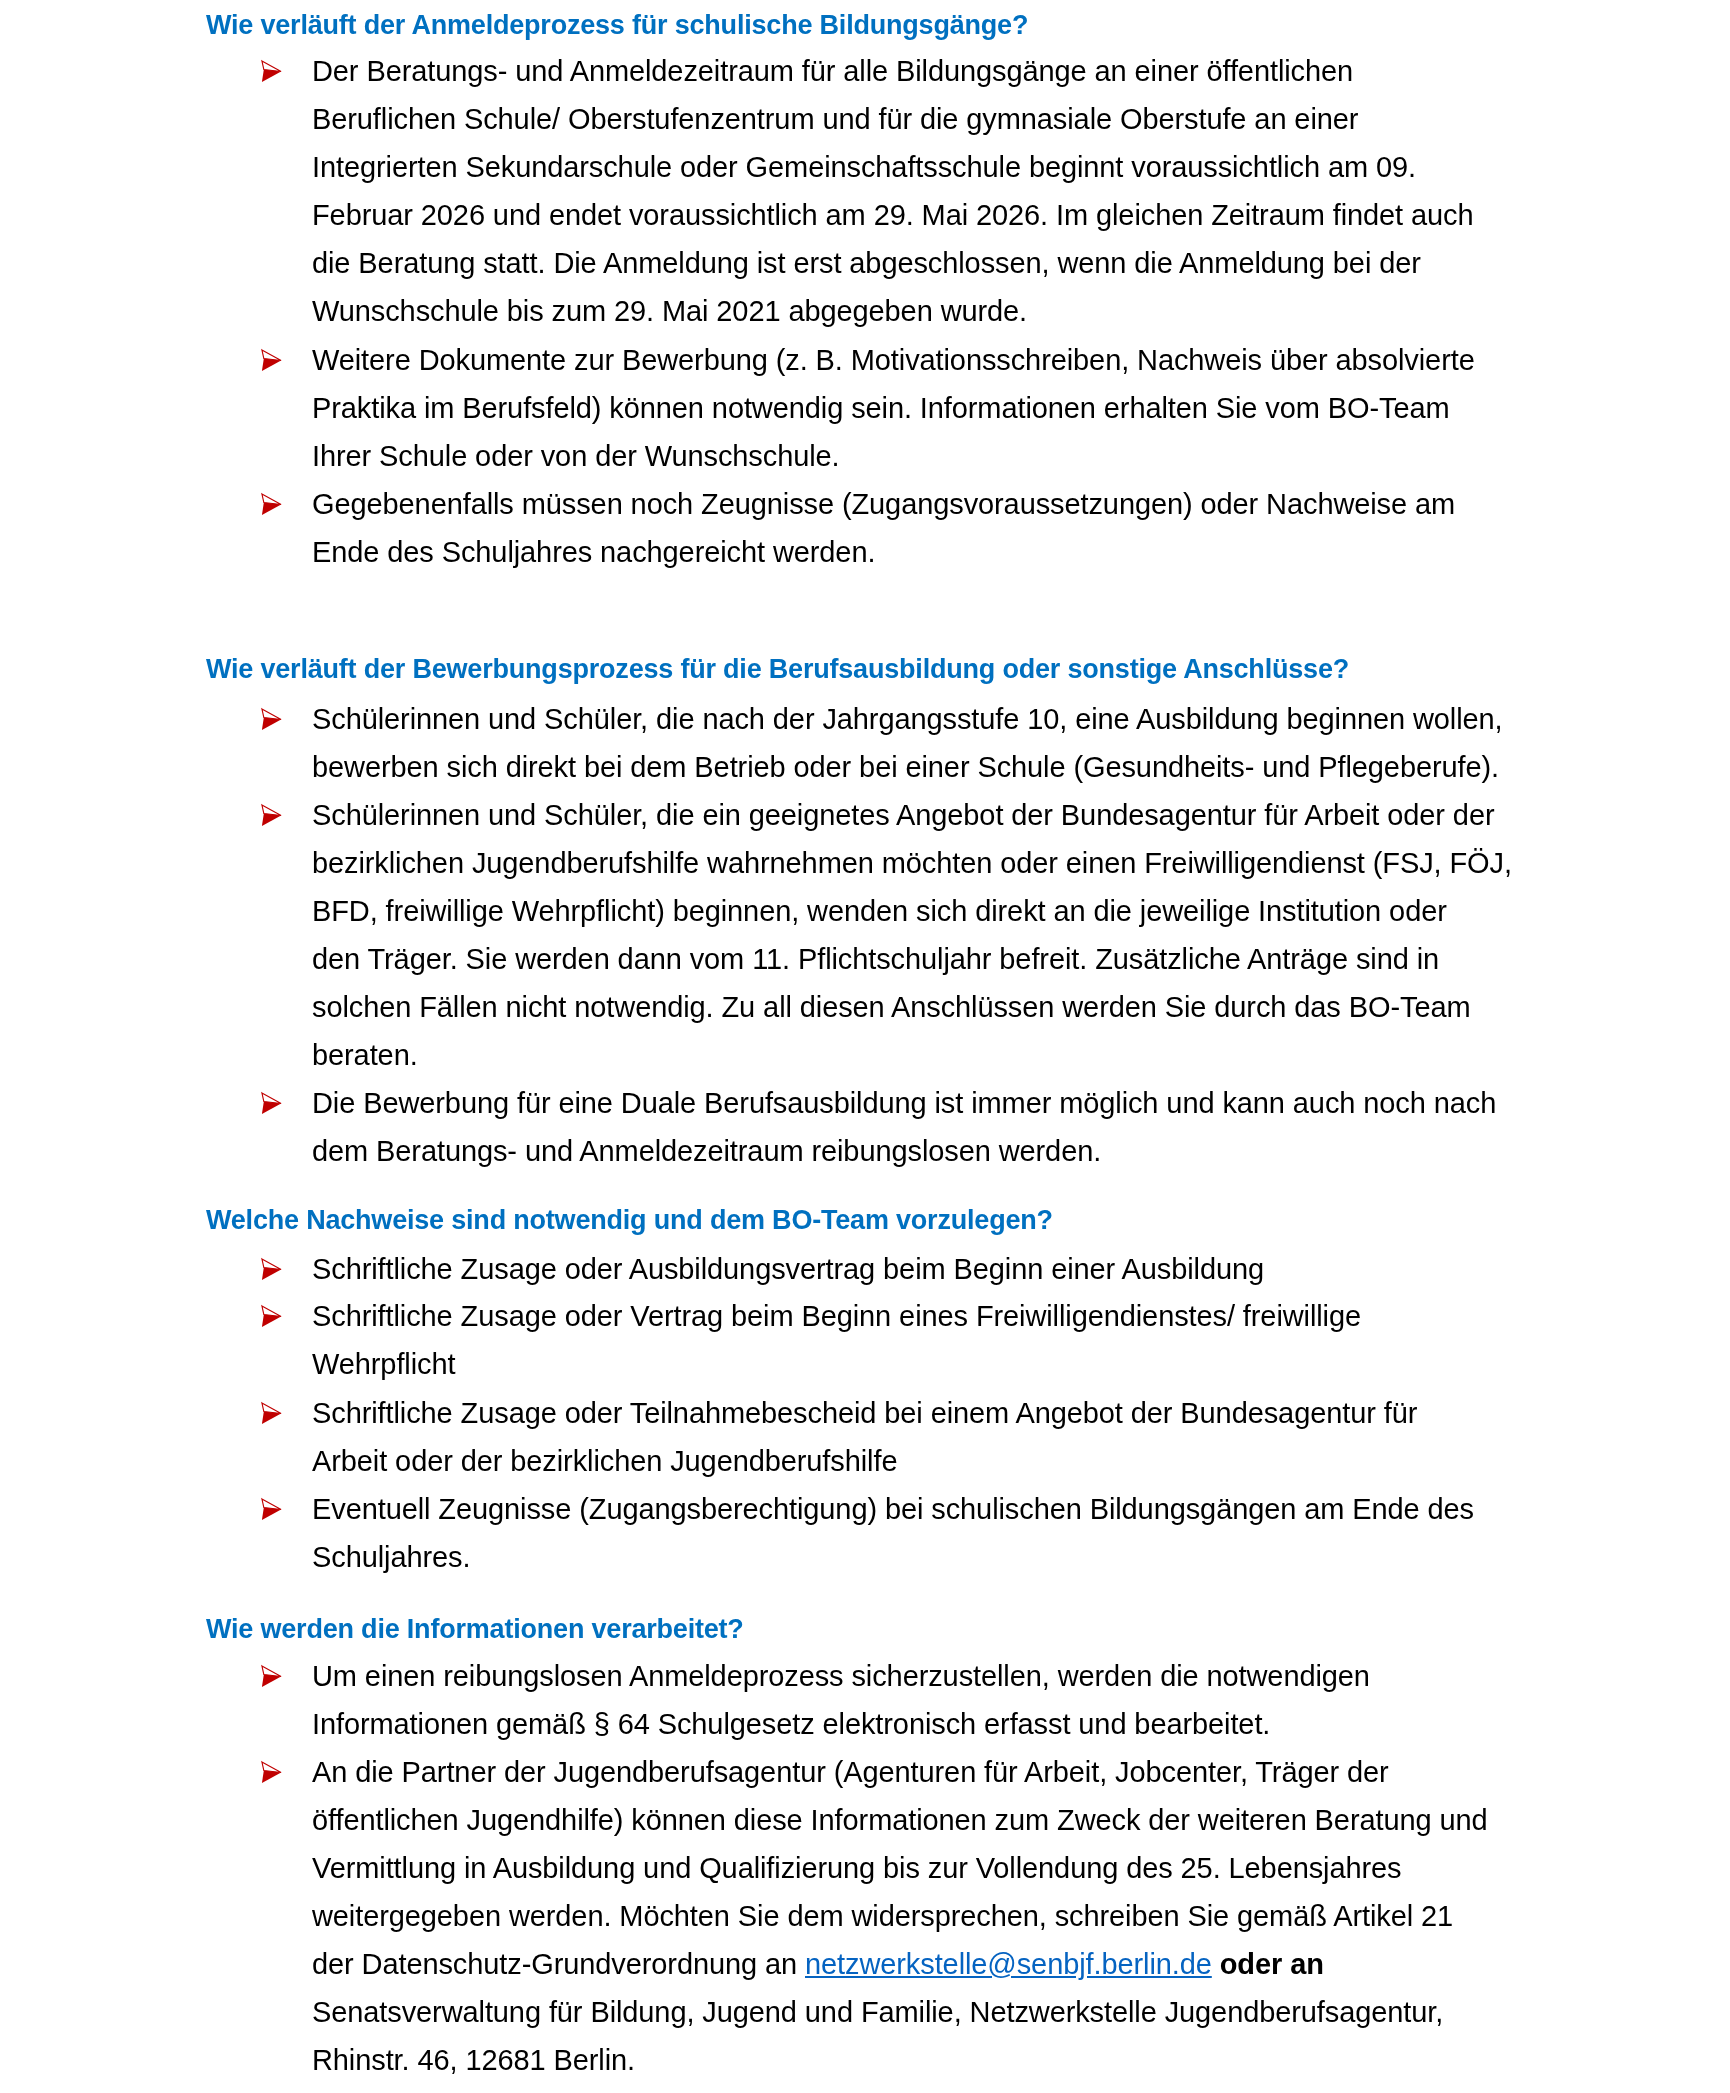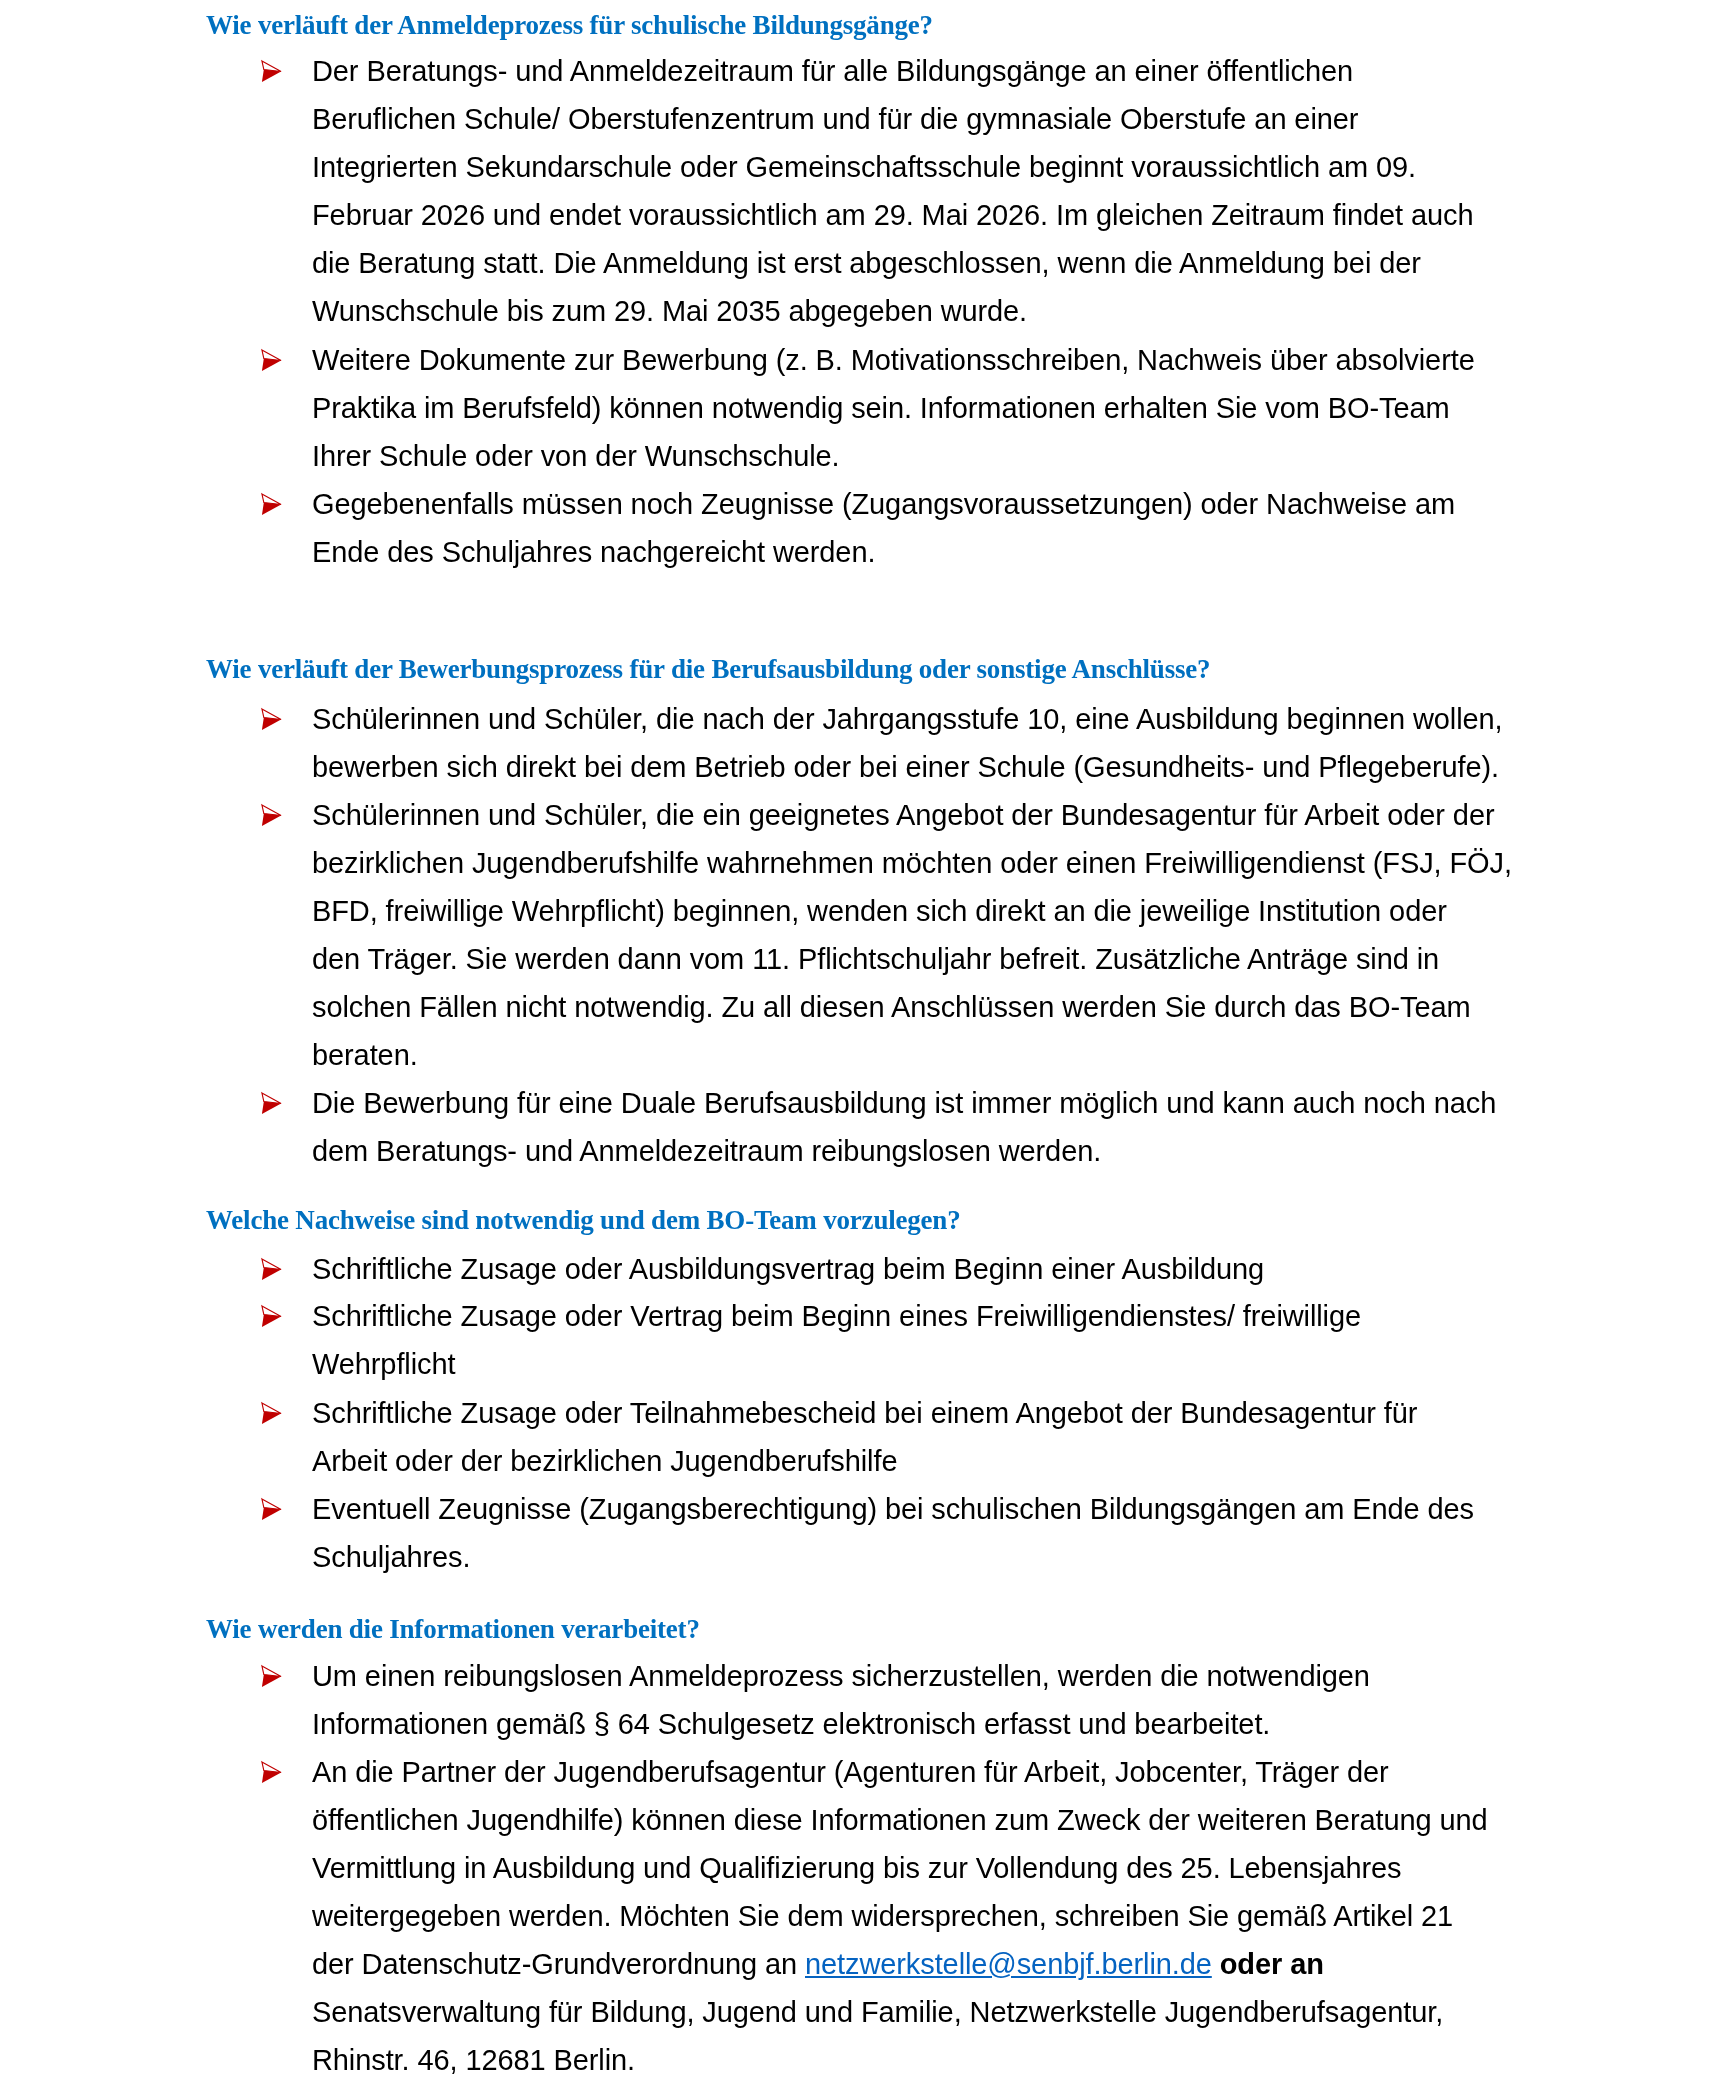--- a/index.html
+++ b/index.html
@@ -1,19 +1,19 @@
 <!DOCTYPE html>
 <html><head>
 <meta charset="utf-8">
 <style>
   html, body { margin: 0; padding: 0; background: #ffffff; }
   body { width: 1730px; height: 2093px; position: relative; overflow: hidden;
          font-family: "Liberation Sans", "DejaVu Sans", sans-serif; color: #000; }
   .heading { position: absolute; left: 206px; margin: 0; font-size: 27px; font-weight: bold;
-             color: #0070c0; line-height: 34px; white-space: nowrap; letter-spacing: -0.2px; font-family: Liberation Serif, serif; }
+             color: #0070c0; line-height: 34px; white-space: nowrap; letter-spacing: -0.2px; }
   .bullet { position: absolute; left: 0; width: 1730px; }
   .arrow { position: absolute; left: 260px; width: 23px; height: 25px; }
   .lines { position: absolute; left: 312px; }
   .line { display: block; height: 48px; line-height: 48px; font-size: 29px;
           white-space: nowrap; letter-spacing: -0.1px; }
   .link { color: #0563c1; text-decoration: underline; }
 </style>
 </head>
 <body>
 
@@ -31,21 +31,21 @@
 <div class="bullet" style="top:47px">
   <svg class="arrow" style="top:11.5px" viewBox="0 0 24 26">
       <use href="#arrowhead"></use>
     </svg>
   <div class="lines">
     <span class="line">Der Beratungs- und Anmeldezeitraum für alle Bildungsgänge an einer öffentlichen</span>
     <span class="line">Beruflichen Schule/ Oberstufenzentrum und für die gymnasiale Oberstufe an einer</span>
     <span class="line">Integrierten Sekundarschule oder Gemeinschaftsschule beginnt voraussichtlich am 09.</span>
     <span class="line">Februar 2026 und endet voraussichtlich am 29. Mai 2026. Im gleichen Zeitraum findet auch</span>
     <span class="line">die Beratung statt. Die Anmeldung ist erst abgeschlossen, wenn die Anmeldung bei der</span>
-    <span class="line">Wunschschule bis zum 29. Mai 2035 abgegeben wurde.</span>
+    <span class="line">Wunschschule bis zum 29. Mai 2021 abgegeben wurde.</span>
   </div>
 </div>
 
 <div class="bullet" style="top:336px">
   <svg class="arrow" style="top:11.5px" viewBox="0 0 24 26">
       <use href="#arrowhead"></use>
     </svg>
   <div class="lines">
     <span class="line">Weitere Dokumente zur Bewerbung (z. B. Motivationsschreiben, Nachweis über absolvierte</span>
     <span class="line">Praktika im Berufsfeld) können notwendig sein. Informationen erhalten Sie vom BO-Team</span>

